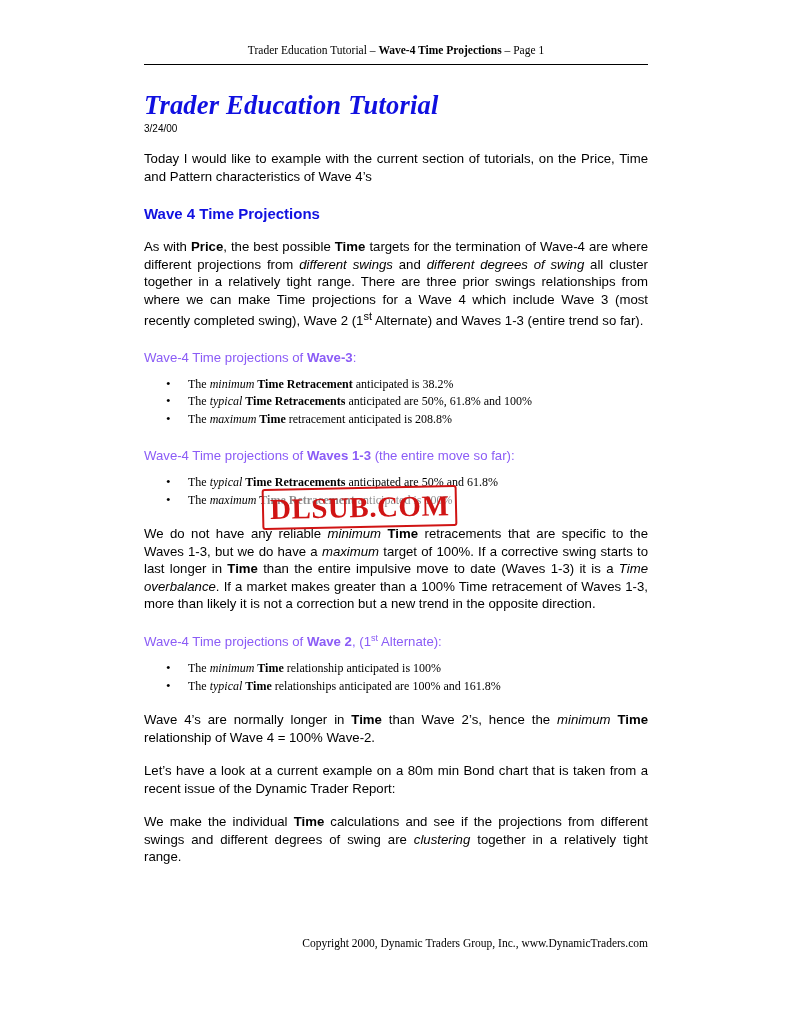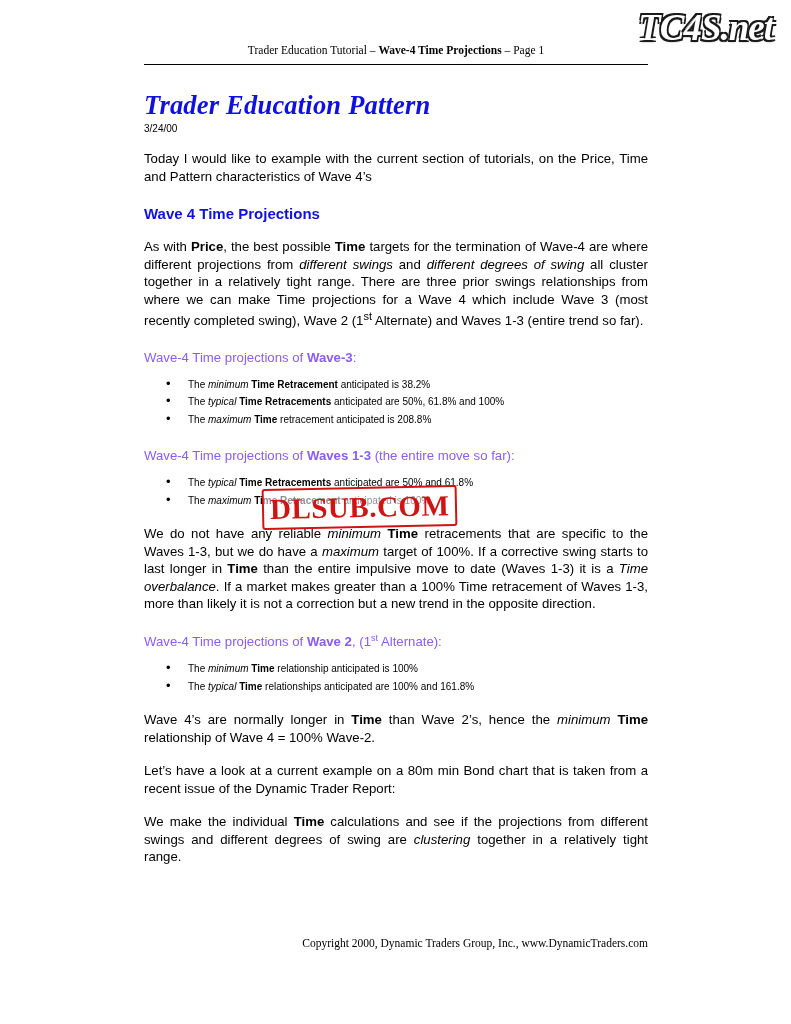--- a/index.html
+++ b/index.html
@@ -137,22 +137,22 @@
   p.sub-head .b { font-weight: bold; }
   p.sub-head sup { font-size: 9px; vertical-align: super; }
 
   ul.bullets {
     margin: 11px 0 0 0;
     padding: 0 0 0 22px;
     list-style: none;
   }
   ul.bullets li {
     position: relative;
-    font-family: Liberation Sans, sans-serif;
-    font-size: 10px;
+    font-family: Liberation Serif, serif;
+    font-size: 12px;
     line-height: 17.5px;
     padding-left: 22px;
   }
   ul.bullets li::before {
     content: "\2022";
     position: absolute;
     left: 0;
     top: -1px;
     font-size: 13px;
   }
@@ -168,30 +168,29 @@
     text-align: right;
     font-size: 11.5px;
     font-family: "Liberation Serif", serif;
   }
 </style>
 </head>
 <body>
 
 <div class="page">
 
-  <div class="wm-tc4s">TC4S.net</div>
 
   <div class="running-head">
     <span>Trader Education Tutorial – </span><span class="bold">Wave-4 Time Projections</span><span> – Page 1</span>
   </div>
   <div class="head-rule"></div>
 
   <div class="col">
 
-    <h1 class="doc-title">Trader Education Pattern</h1>
+    <h1 class="doc-title">Trader Education Tutorial</h1>
     <p class="doc-date">3/24/00</p>
 
     <p class="para">
       <span>Today I would like to example with the current section of tutorials, on the</span>
       <span>Price, Time and Pattern characteristics of Wave 4’s</span>
     </p>
 
     <h2 class="section">Wave 4 Time Projections</h2>
 
     <p class="para"><span>As with </span><span class="b">Price</span><span>, the best possible </span><span class="b">Time</span><span> targets for the termination of Wave-4 are where different projections from </span><span class="i">different swings</span><span> and </span><span class="i">different degrees of swing</span><span> all cluster together in a relatively tight range. There are three prior swings relationships from where we can make Time projections for a Wave 4 which include Wave 3 (most recently completed swing), Wave 2 (1</span><sup>st</sup><span> Alternate) and Waves 1-3 (entire trend so far).</span></p>

